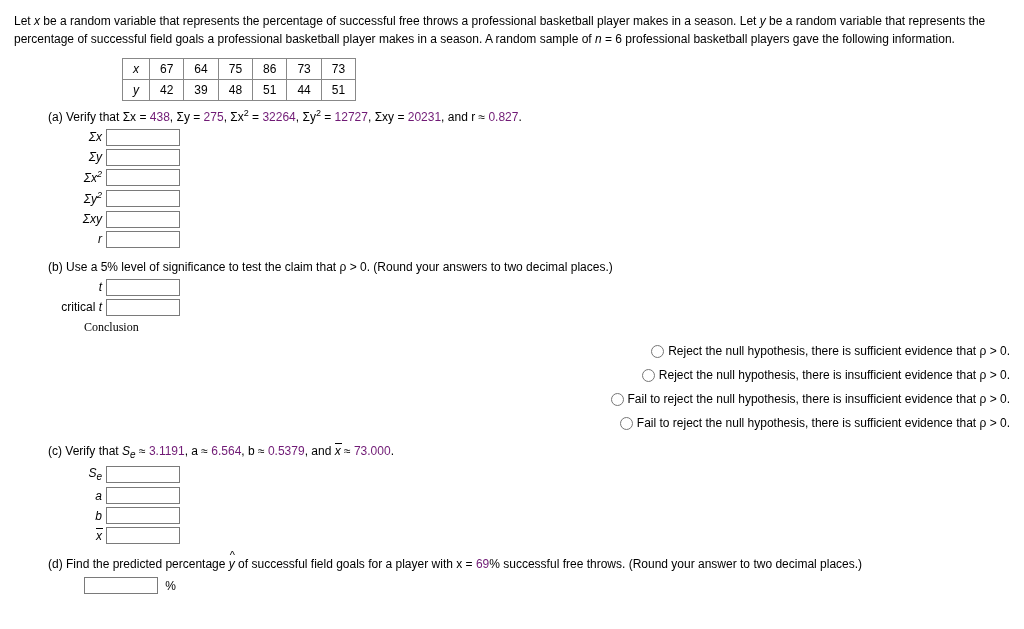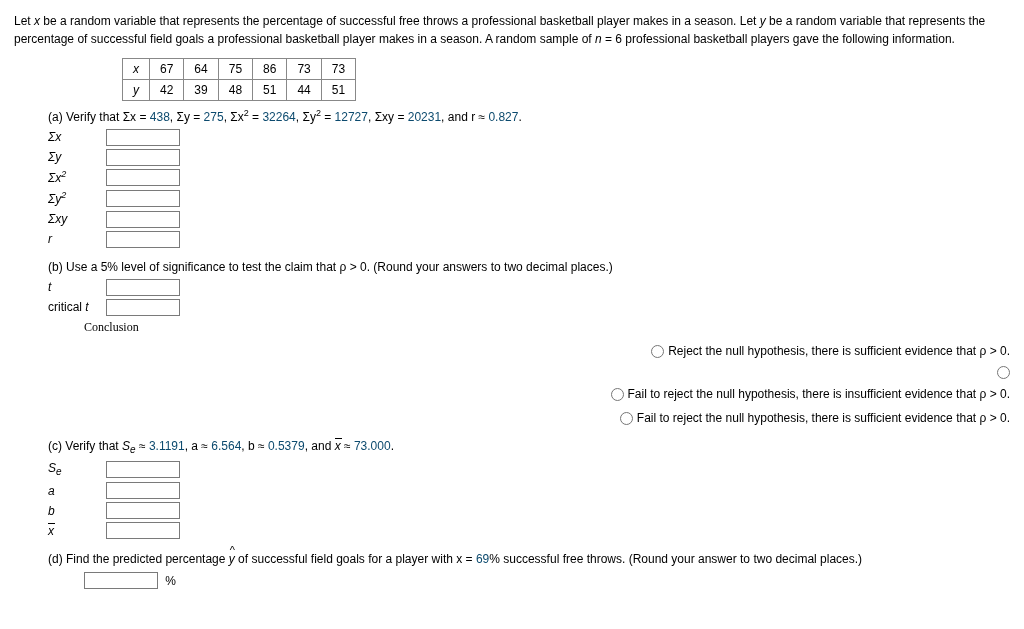--- a/index.html
+++ b/index.html
@@ -22,29 +22,29 @@
       border: 1px solid #888;
       padding: 1px 10px;
       text-align: center;
       font-size: 12px;
       font-weight: normal;
     }
     .data-table .rowhead { font-style: italic; }
     .part {
       margin: 6px 0 10px 34px;
     }
-    .highlight { color: #0c4a6e; }
+    .highlight { color: #701a75; }
     .input-row {
       display: flex;
       align-items: center;
       margin: 2px 0;
     }
     .input-row label {
       width: 58px;
-      text-align: left;
+      text-align: right;
       padding-right: 4px;
       font-style: italic;
     }
     .input-row label.nolabel { font-style: normal; }
     .text-input {
       width: 74px;
       height: 17px;
       border: 1px solid #7a7a7a;
       font-size: 12px;
       padding: 0 2px;
@@ -157,20 +157,21 @@
     <input type="text" class="text-input" style="">
   </div>
   <div class="section-label">Conclusion</div>
   <div class="radio-group">
     <div class="radio-row">
       <input type="radio" name="conc" style="">
       <label><span>Reject the null hypothesis, there is sufficient evidence that <span class="italic-var">ρ</span> &gt; 0.</span></label>
     </div>
     <div class="radio-row">
       <input type="radio" name="conc" style="">
+      <label><span>Reject the null hypothesis, there is insufficient evidence that <span class="italic-var">ρ</span> &gt; 0.</span></label>
     </div>
     <div class="radio-row">
       <input type="radio" name="conc" style="">
       <label><span>Fail to reject the null hypothesis, there is insufficient evidence that <span class="italic-var">ρ</span> &gt; 0.</span></label>
     </div>
     <div class="radio-row">
       <input type="radio" name="conc" style="">
       <label><span>Fail to reject the null hypothesis, there is sufficient evidence that <span class="italic-var">ρ</span> &gt; 0.</span></label>
     </div>
   </div>

